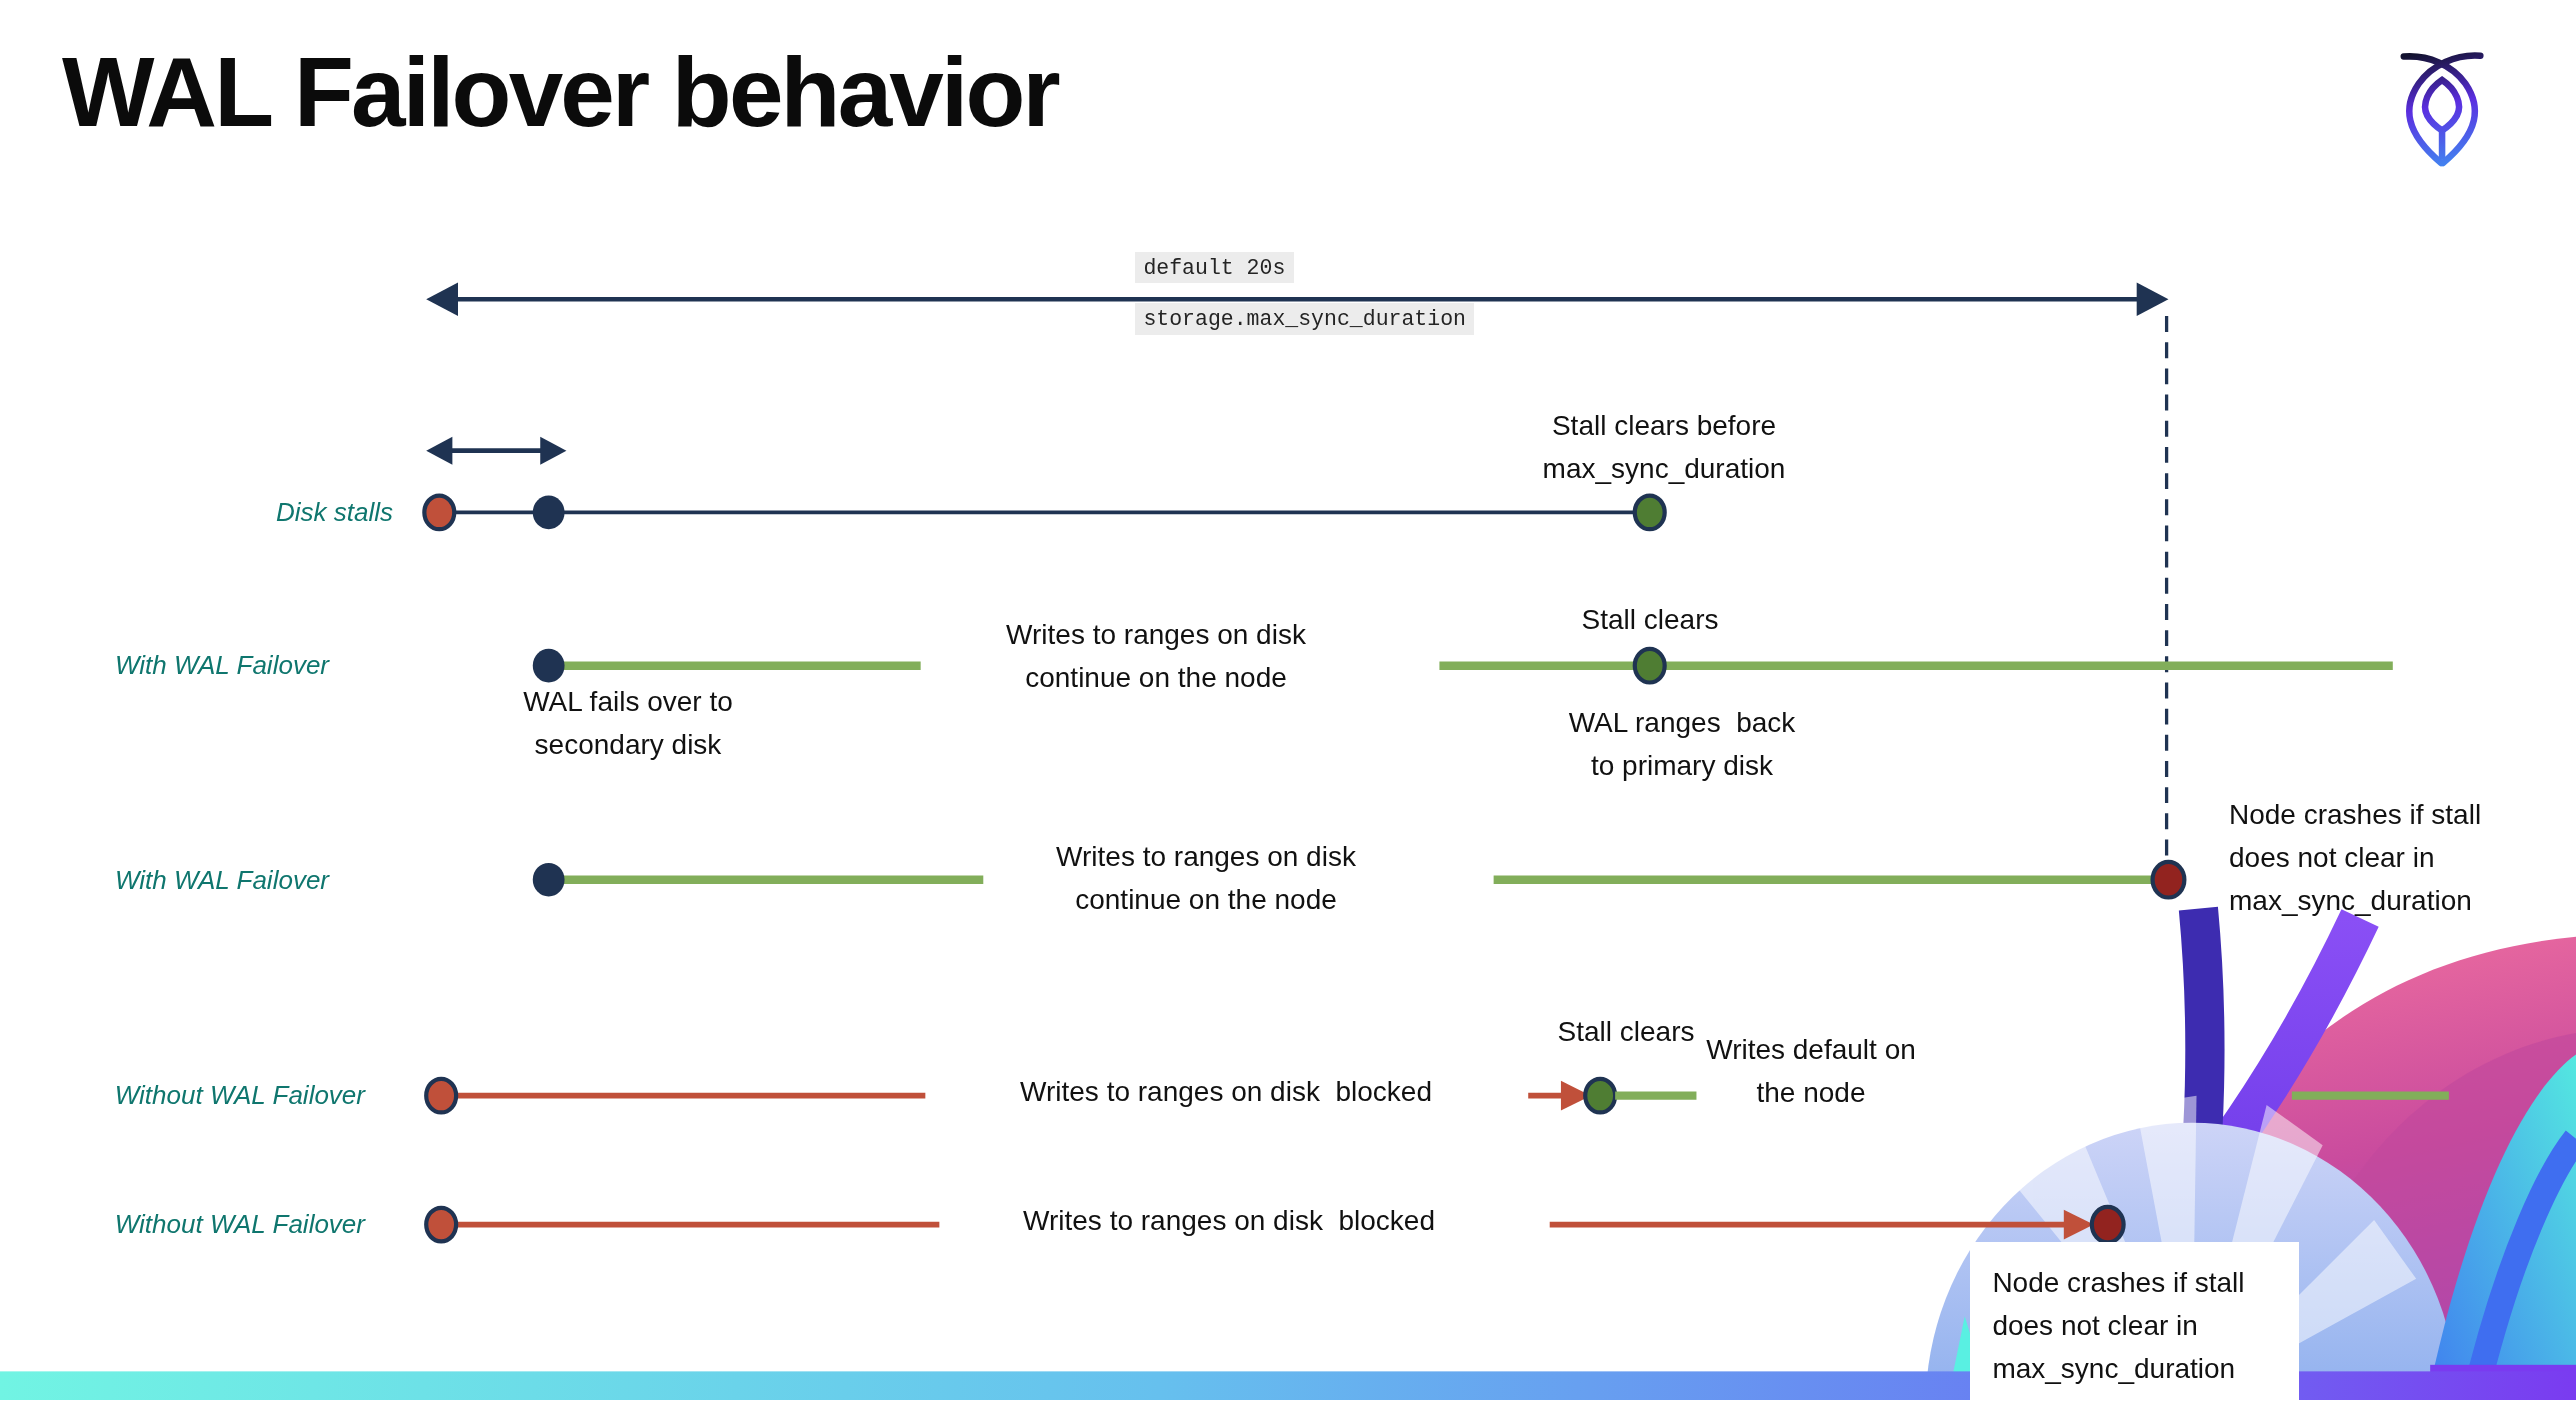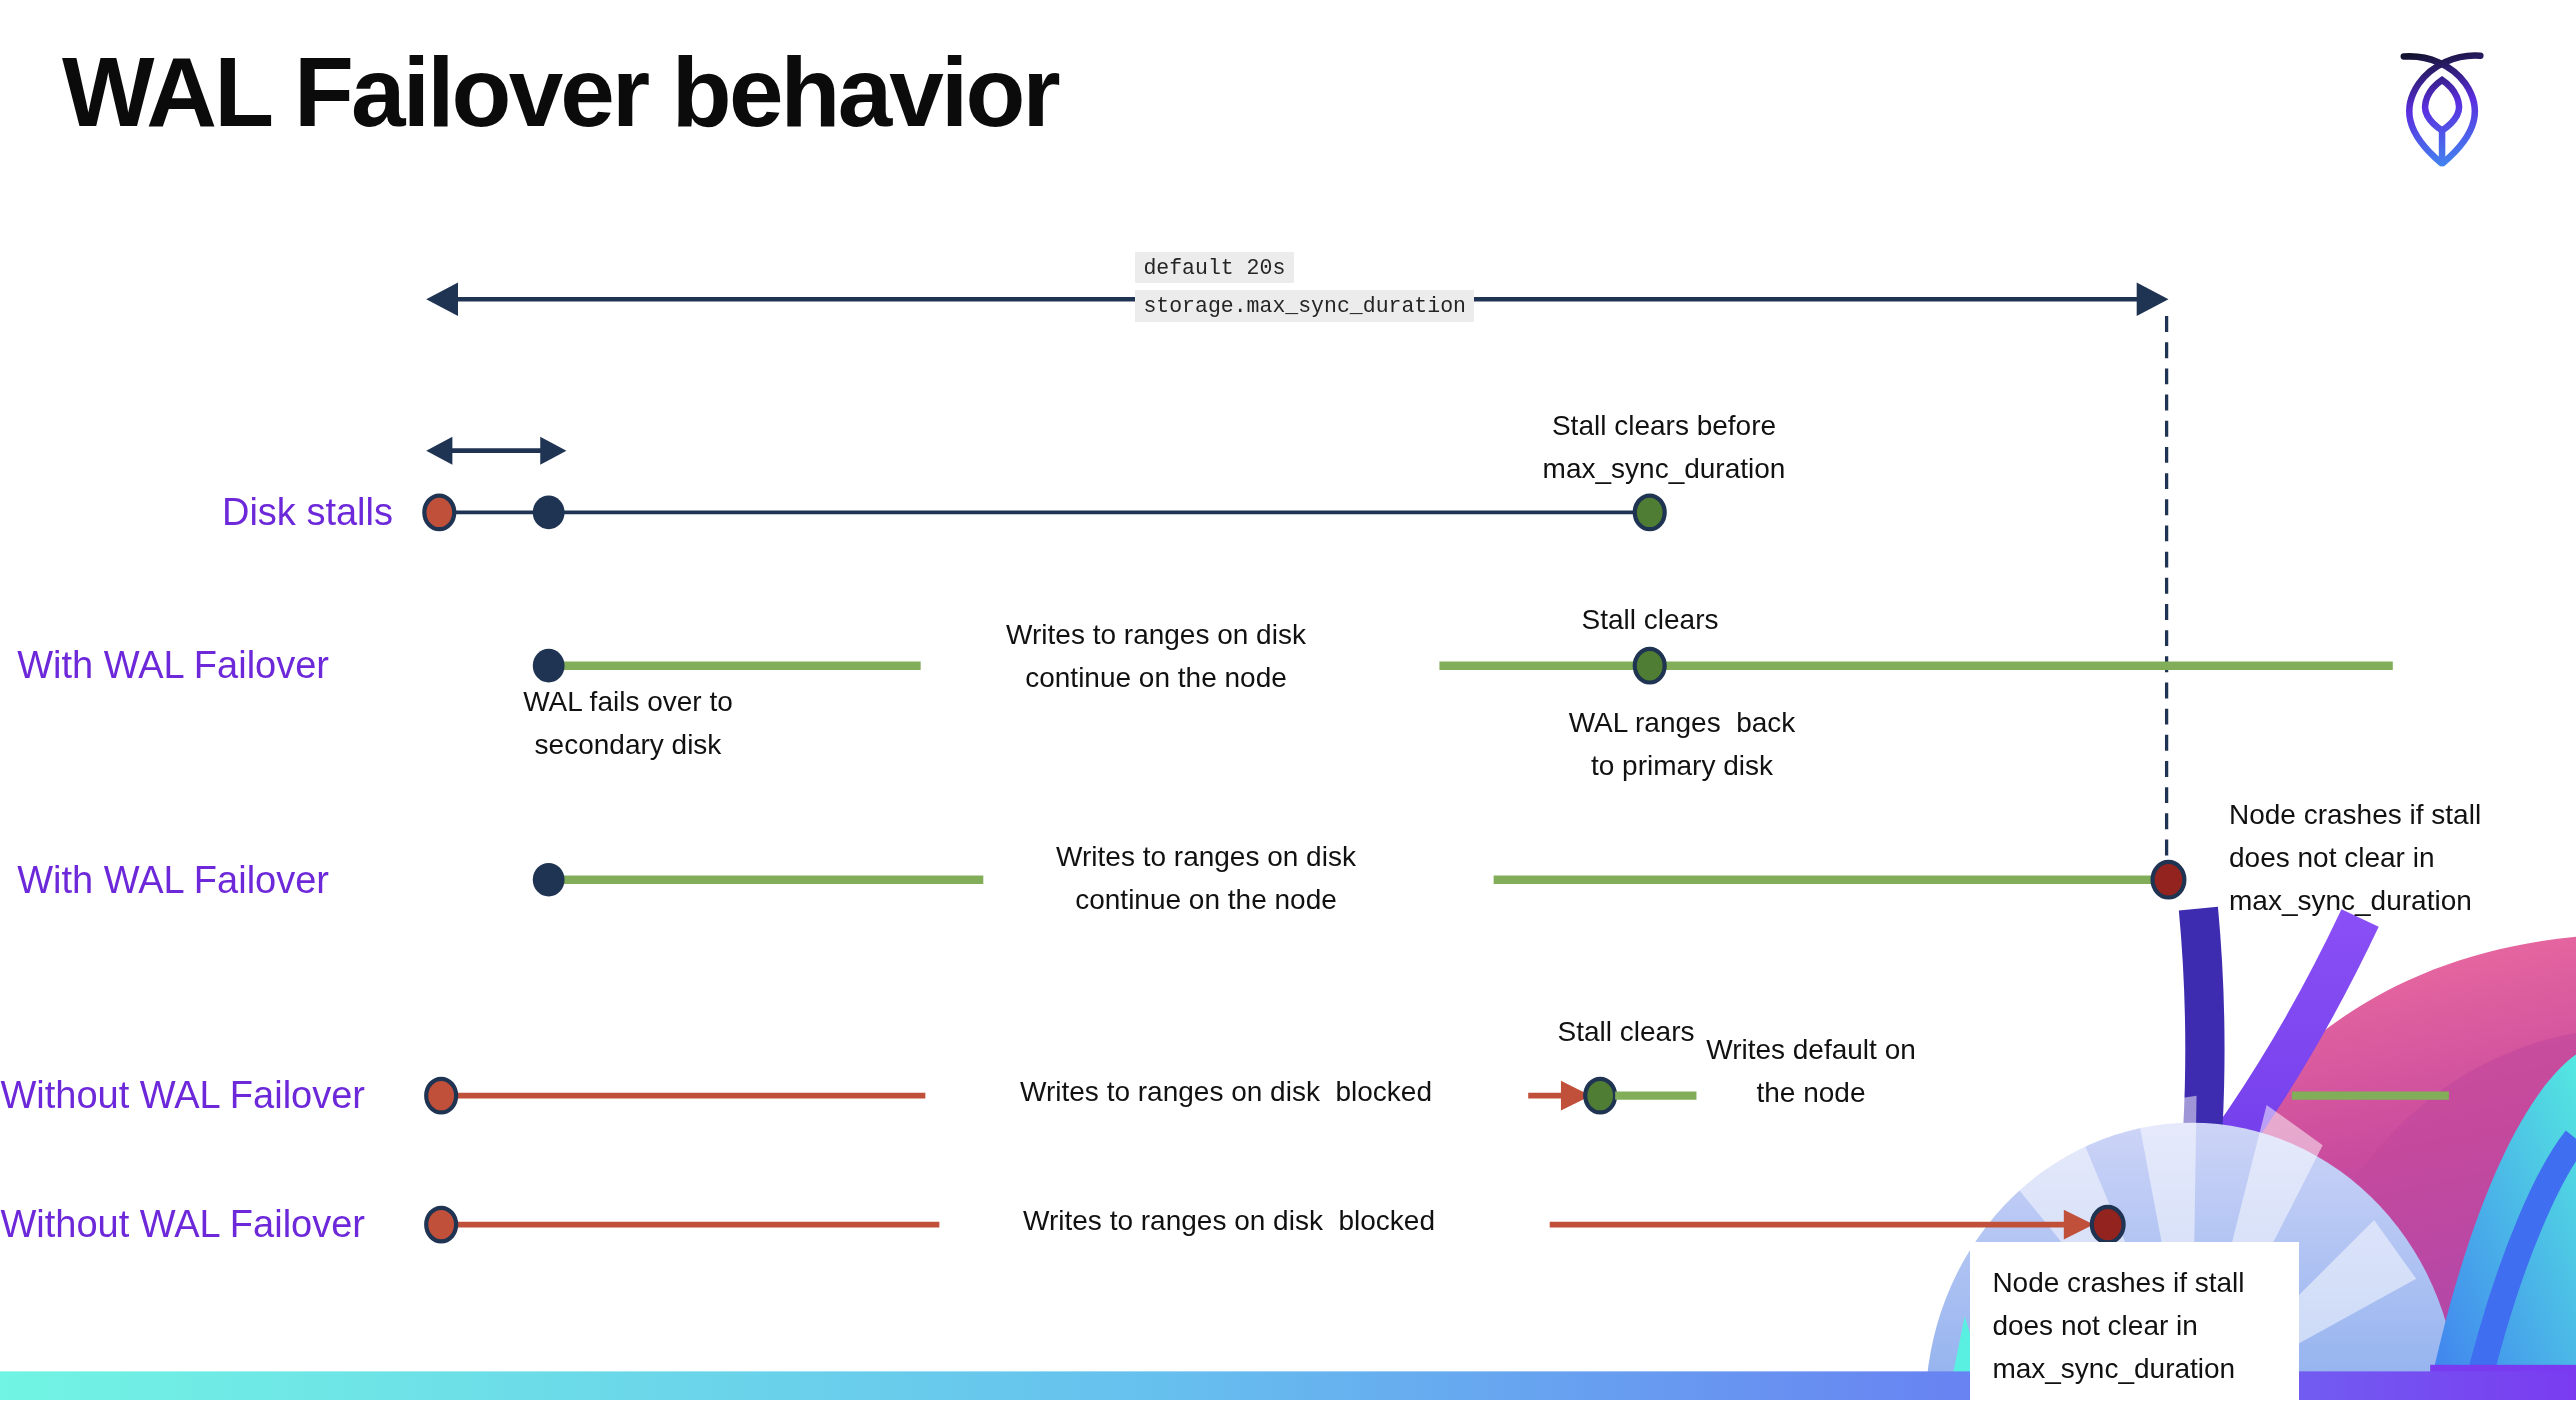--- a/index.html
+++ b/index.html
@@ -12,26 +12,26 @@
     color:#111;
   }
   .abs{position:absolute;}
   #title{
     left:62px;top:36px;
     font-size:98px;font-weight:800;letter-spacing:-2.8px;color:#0b0b0b;
     white-space:nowrap;
   }
   .mono-label{position:absolute;font-family:"Liberation Mono","DejaVu Sans Mono",monospace;color:#242424;padding-left:17px;}
   .mono-line{display:block;width:max-content;background:#ececec;padding:3.7px 8.4px;}
-  .mono-line + .mono-line{margin-top:7px;}
+  .mono-line + .mono-line{margin-top:20px;}
   #note-max-sync{left:1118px;top:252px;font-size:21.5px;z-index:3;}
   #note-unhealthy{left:24px;top:344px;font-size:18px;z-index:3;}
   .row-label{
-    position:absolute;font-size:38px;color:#6d28d9;
-    transform:translate(-100%,-50%);white-space:nowrap;z-index:3;
+    position:absolute;font-size:26px;color:#0f766e;
+    transform:translate(-100%,-50%);white-space:nowrap;z-index:3;font-style:italic;
   }
   .note{
     position:absolute;font-size:28px;line-height:43px;color:#111;
     white-space:pre-wrap;z-index:3;
   }
   .note.center{text-align:center;transform:translateX(-50%);}
   #crash-box{
     left:1970px;top:1242px;width:329px;height:165px;
     background:#ffffff;z-index:4;
   }

